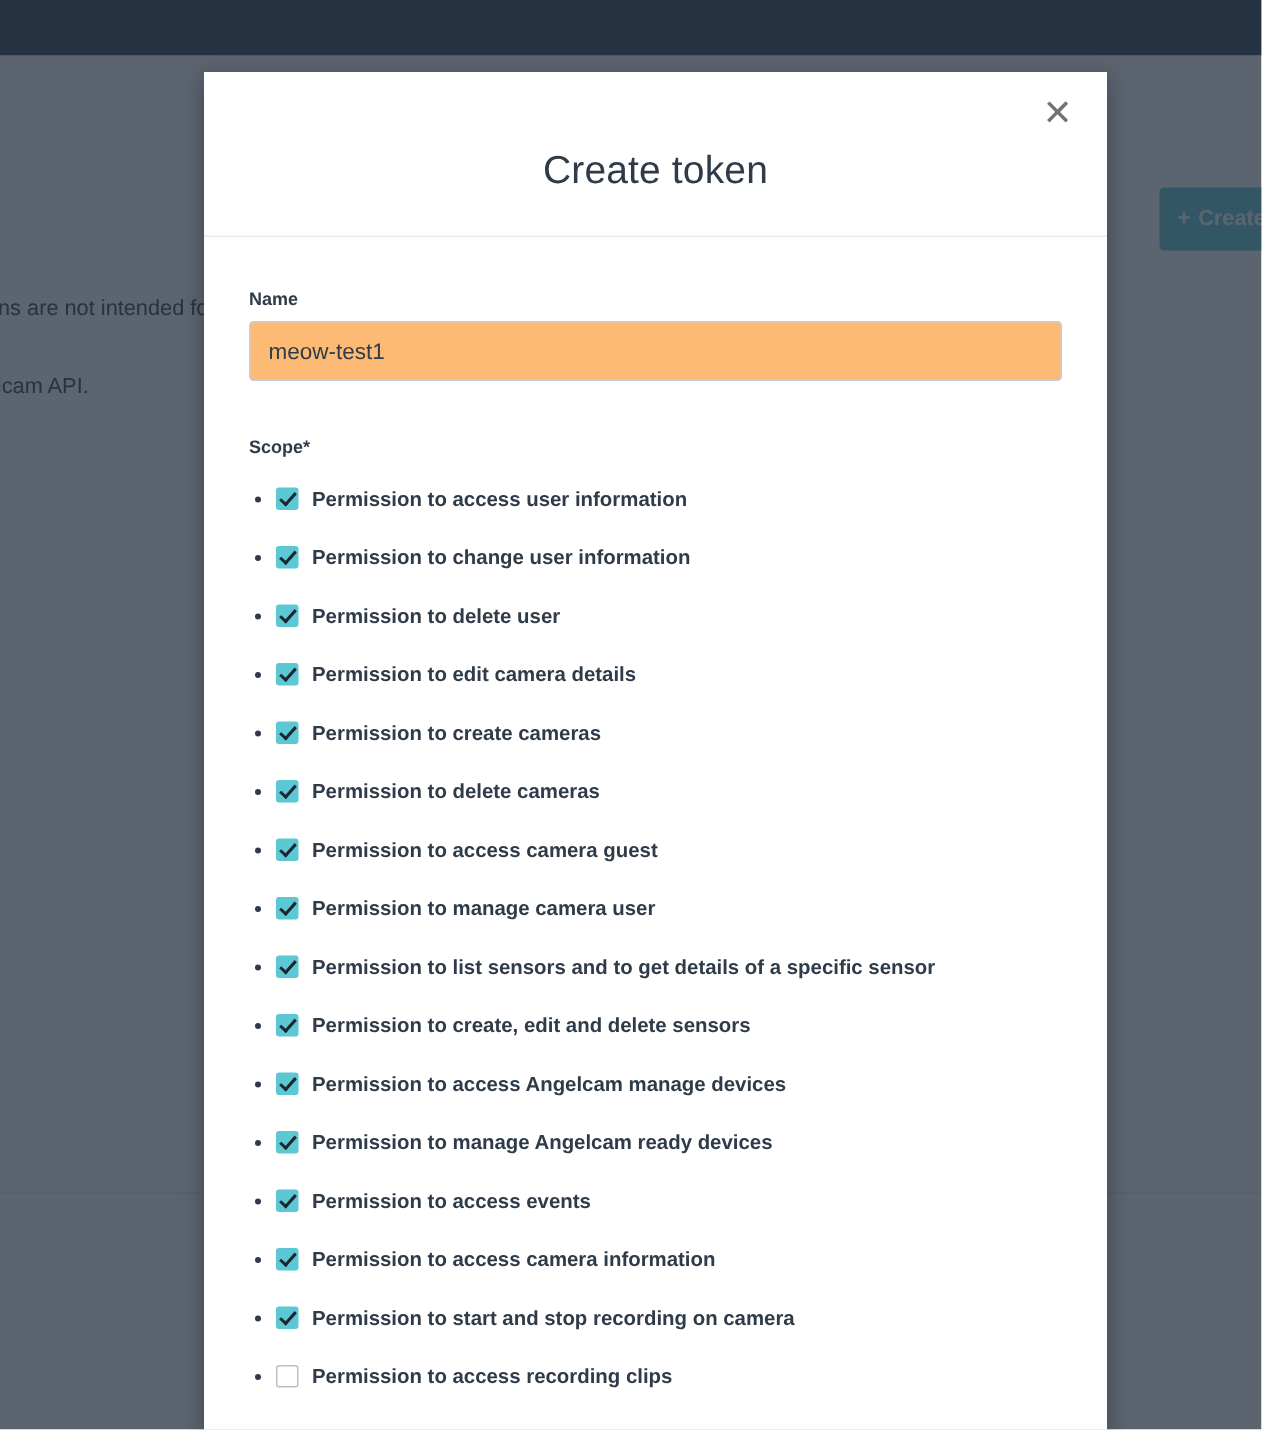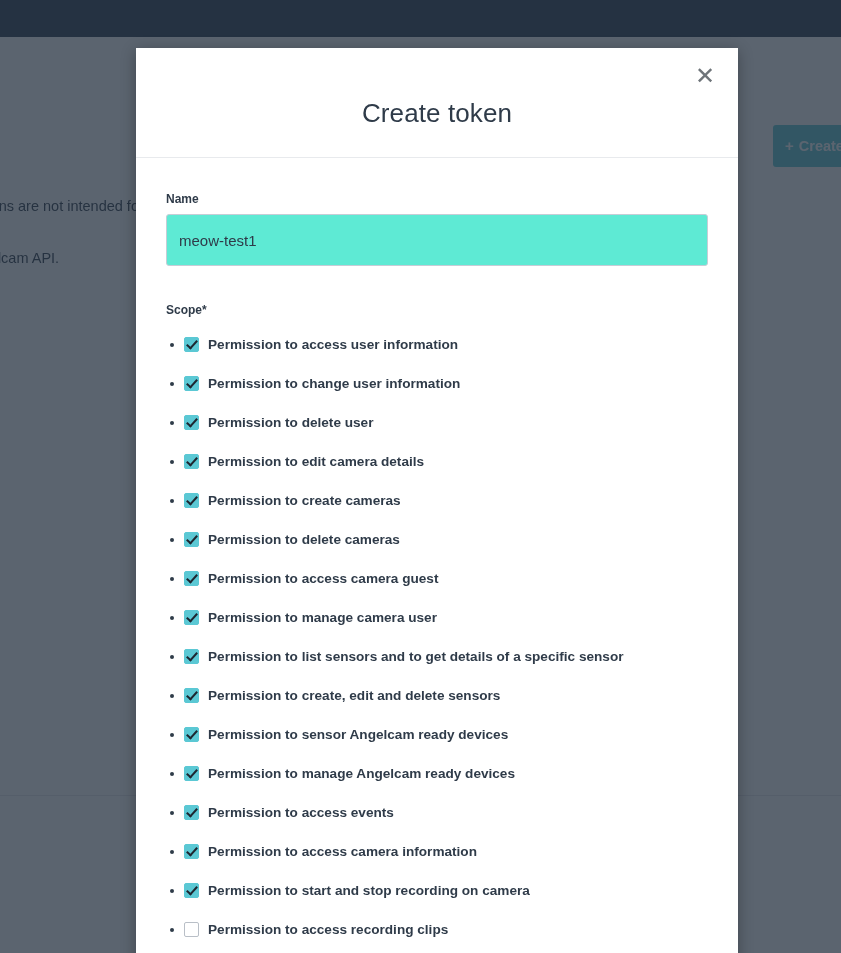--- a/index.html
+++ b/index.html
@@ -135,29 +135,29 @@
   .field-label {
     font-size: 12px;
     font-weight: bold;
     color: #2f3b49;
     margin-bottom: 8px;
     display: block;
   }
 
   #name-input {
     width: 542px;
-    height: 52px;
+    height: 40px;
     border: 1px solid #c6cdd6;
     border-radius: 3px;
     padding: 0 12px;
     font-size: 15px;
     color: #2f3b49;
     font-family: "Liberation Sans", sans-serif;
     outline: none;
-    background: #5eead4;
+    background: #fdba74;
   }
 
   #scope-label {
     margin-top: 37px;
   }
 
   ul#scope-list {
     list-style: none;
     margin: 0;
     padding: 0;
@@ -306,21 +306,21 @@
             <span class="scope-text">Permission to list sensors and to get details of a specific sensor</span>
           </li>
           <li class="scope-item">
             <span class="bullet"></span>
             <span class="cbox on"></span>
             <span class="scope-text">Permission to create, edit and delete sensors</span>
           </li>
           <li class="scope-item">
             <span class="bullet"></span>
             <span class="cbox on"></span>
-            <span class="scope-text">Permission to sensor Angelcam ready devices</span>
+            <span class="scope-text">Permission to access Angelcam manage devices</span>
           </li>
           <li class="scope-item">
             <span class="bullet"></span>
             <span class="cbox on"></span>
             <span class="scope-text">Permission to manage Angelcam ready devices</span>
           </li>
           <li class="scope-item">
             <span class="bullet"></span>
             <span class="cbox on"></span>
             <span class="scope-text">Permission to access events</span>

